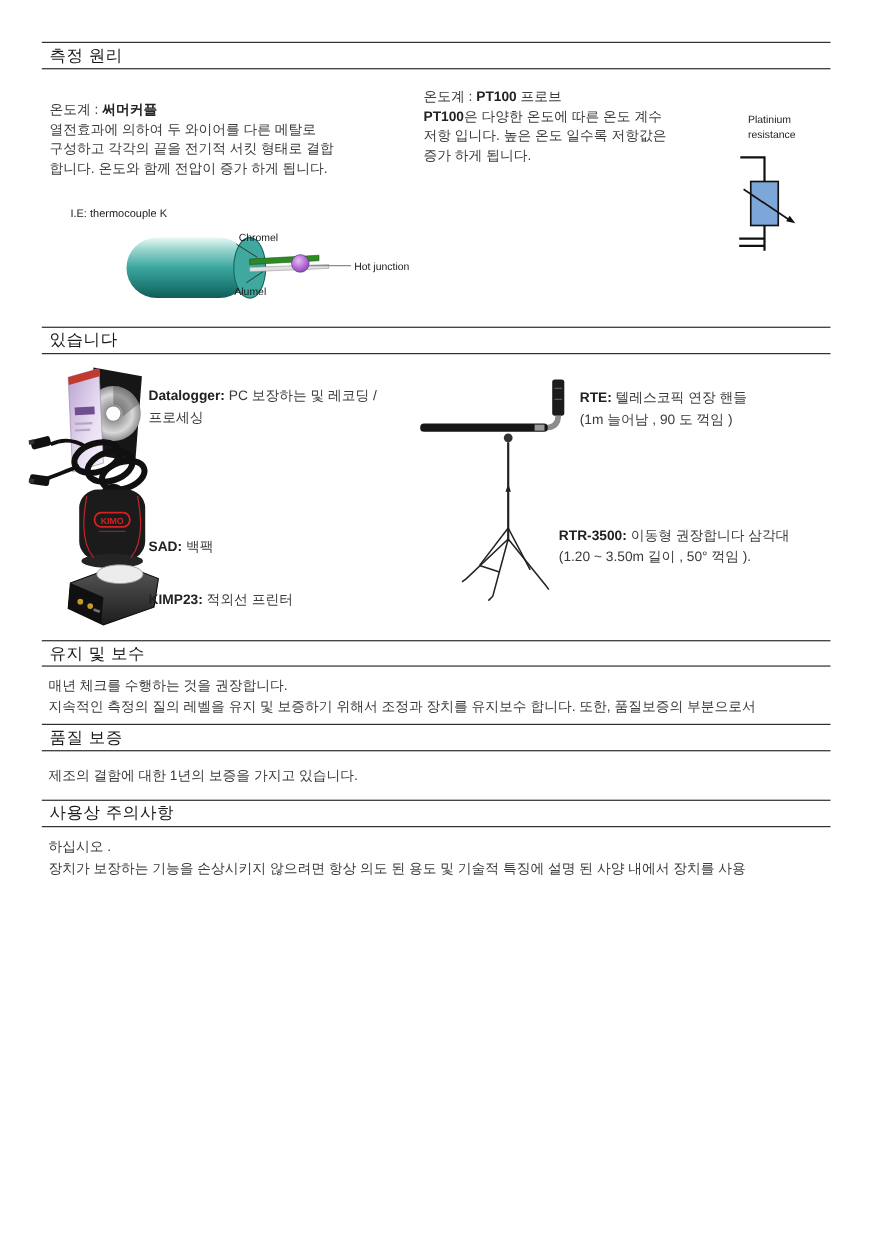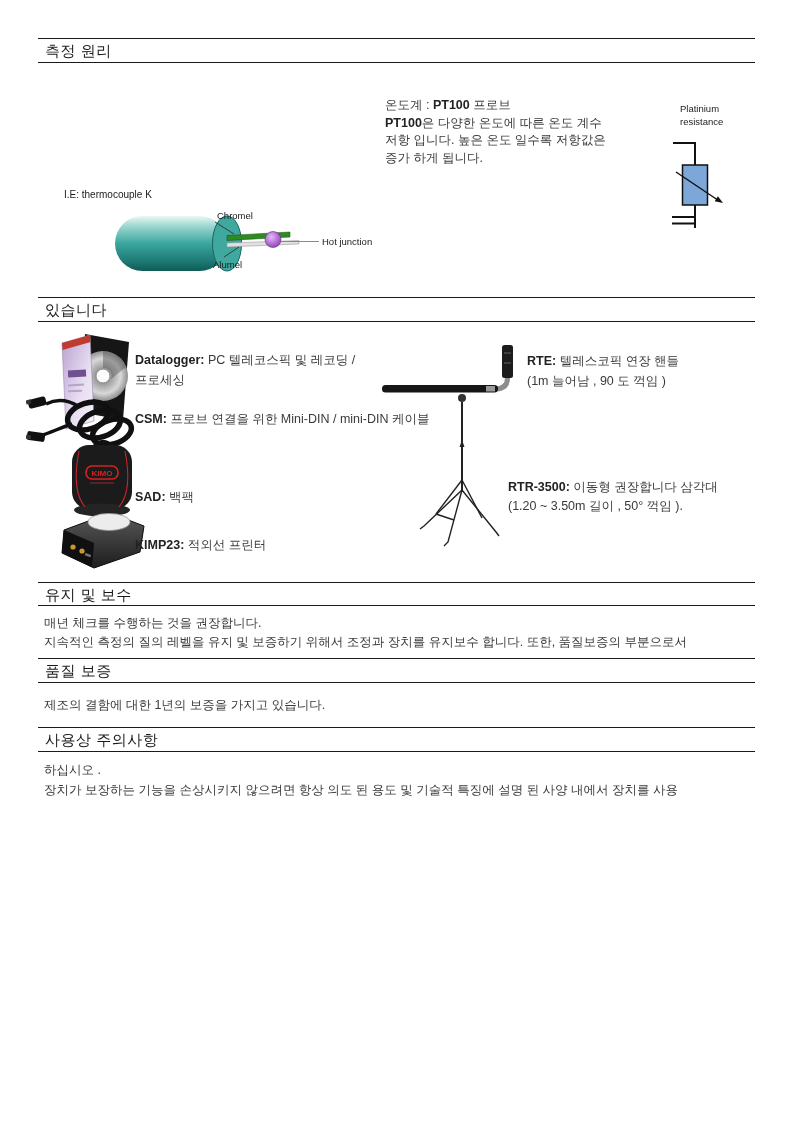--- a/index.html
+++ b/index.html
@@ -16,22 +16,28 @@
 </style>
 </head>
 <body>
 
 <div class="page">
 
   <div class="rule" style="top:38px"></div>
   <div class="sec-title" style="top:41px">측정 원리</div>
   <div class="rule" style="top:62px"></div>
 
-
-  <div class="para" style="left:385px;top:97px;width:280px">
+  <div class="para" style="left:45px;top:92px;width:330px">
+    <div><span>온도계 : </span><span class="b">써머커플</span></div>
+    <div>열전효과에 의하여 두 와이어를 다른 메탈로</div>
+    <div>구성하고 각각의 끝을 전기적 서킷 형태로 결합</div>
+    <div>합니다. 온도와 함께 전압이 증가 하게 됩니다.</div>
+  </div>
+
+  <div class="para" style="left:385px;top:80px;width:280px">
     <div><span>온도계 : </span><span class="b">PT100</span><span> 프로브</span></div>
     <div><span class="b">PT100</span><span>은 다양한 온도에 따른 온도 계수</span></div>
     <div>저항 입니다. 높은 온도 일수록 저항값은</div>
     <div>증가 하게 됩니다.</div>
   </div>
 
   <div class="caption" style="left:64px;top:189px">I.E: thermocouple K</div>
 
   <svg class="fig" style="left:103px;top:206px" width="270" height="74" viewBox="0 0 270 74">
     <defs>
@@ -94,37 +100,36 @@
     <polygon points="30,2 74,10 68,88 24,80" fill="#161616"></polygon>
     <circle cx="48" cy="44" r="25" fill="url(#cdGrad)"></circle>
     <path d="M48,19 A25,25 0 0 1 71,35 L56,47 A8,8 0 0 0 48,36 Z" fill="#555" opacity="0.45"></path>
     <circle cx="48" cy="44" r="7" fill="#fdfdfd" stroke="#8a8a8a" stroke-width="1"></circle>
     <polygon points="7,11 35,3 39,89 11,97" fill="url(#boxGrad)" stroke="#9a86ad" stroke-width="0.6"></polygon>
     <polygon points="7,11 35,3 35.6,10 7.6,18" fill="#c03a30"></polygon>
     <rect x="13" y="38" width="18" height="7" fill="#6f4f8f" transform="rotate(-3 22 41)"></rect>
     <rect x="13" y="52" width="16" height="2" fill="#b6a6c6" transform="rotate(-3 21 53)"></rect>
     <rect x="13" y="58" width="14" height="2" fill="#b6a6c6" transform="rotate(-3 20 59)"></rect>
   </svg>
-  <div class="item-label" style="left:135px;top:351px"><span class="b">Datalogger:</span> <span>PC  텔레코스픽 및 레코딩 /</span></div>
+  <div class="item-label" style="left:135px;top:351px"><span class="b">Datalogger:</span> <span>PC  보장하는 및 레코딩 /</span></div>
   <div class="item-label" style="left:135px;top:371px">프로세싱</div>
 
   <svg class="fig" style="left:26px;top:386px" width="118" height="76" viewBox="0 0 118 76">
     <g stroke="#101010" fill="none">
       <ellipse cx="62" cy="30" rx="21" ry="13" stroke-width="5.5" transform="rotate(-18 62 30)"></ellipse>
       <ellipse cx="74" cy="38" rx="21" ry="13" stroke-width="5.5" transform="rotate(-18 74 38)"></ellipse>
       <ellipse cx="86" cy="46" rx="20" ry="12" stroke-width="5.5" transform="rotate(-18 86 46)"></ellipse>
       <path d="M20,18 C32,12 42,14 52,20" stroke-width="3.5"></path>
       <path d="M14,50 C26,46 34,42 46,38" stroke-width="3.5"></path>
     </g>
     <rect x="2" y="12" width="18" height="9" rx="2.5" fill="#111" transform="rotate(-14 11 16)"></rect>
     <rect x="1" y="46" width="18" height="9" rx="2.5" fill="#111" transform="rotate(8 10 50)"></rect>
     <rect x="0" y="14" width="5" height="4" fill="#333" transform="rotate(-14 2 16)"></rect>
     <rect x="0" y="49" width="5" height="4" fill="#333" transform="rotate(8 2 51)"></rect>
   </svg>
-  <div class="item-label" style="left:135px;top:410px"><span class="b">CSM:</span>  <span>프로브 연결을 위한 Mini-DIN / mini-DIN  케이블</span></div>
 
   <svg class="fig" style="left:64px;top:438px" width="76" height="80" viewBox="0 0 76 80">
     <path d="M30,9 C35,2 43,2 48,9" fill="none" stroke="#111" stroke-width="4"></path>
     <rect x="8" y="7" width="60" height="64" rx="17" fill="#1b1b1b"></rect>
     <ellipse cx="38" cy="72" rx="28" ry="6.5" fill="#242424"></ellipse>
     <path d="M15,13 C10,38 12,58 21,69" fill="none" stroke="#c0262a" stroke-width="1.1"></path>
     <path d="M61,13 C66,38 64,58 55,69" fill="none" stroke="#c0262a" stroke-width="1.1"></path>
     <rect x="22" y="28" width="32" height="13" rx="6" fill="none" stroke="#d42222" stroke-width="1.6"></rect>
     <text x="38" y="38" font-size="8" font-weight="bold" fill="#d42222" text-anchor="middle">KIMO</text>
     <line x1="26" y1="45" x2="50" y2="45" stroke="#c0262a" stroke-width="0.8"></line>

